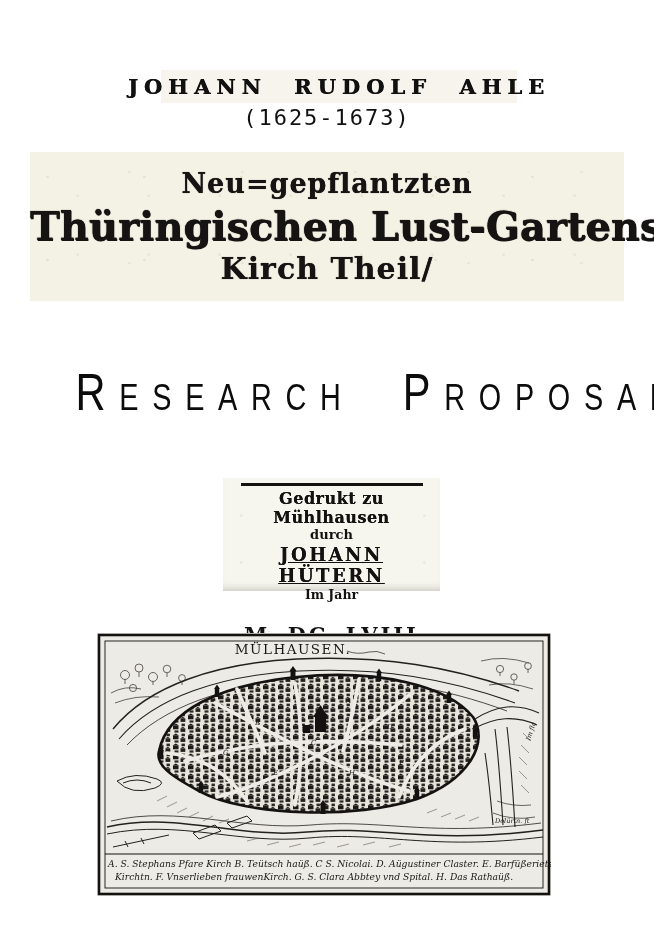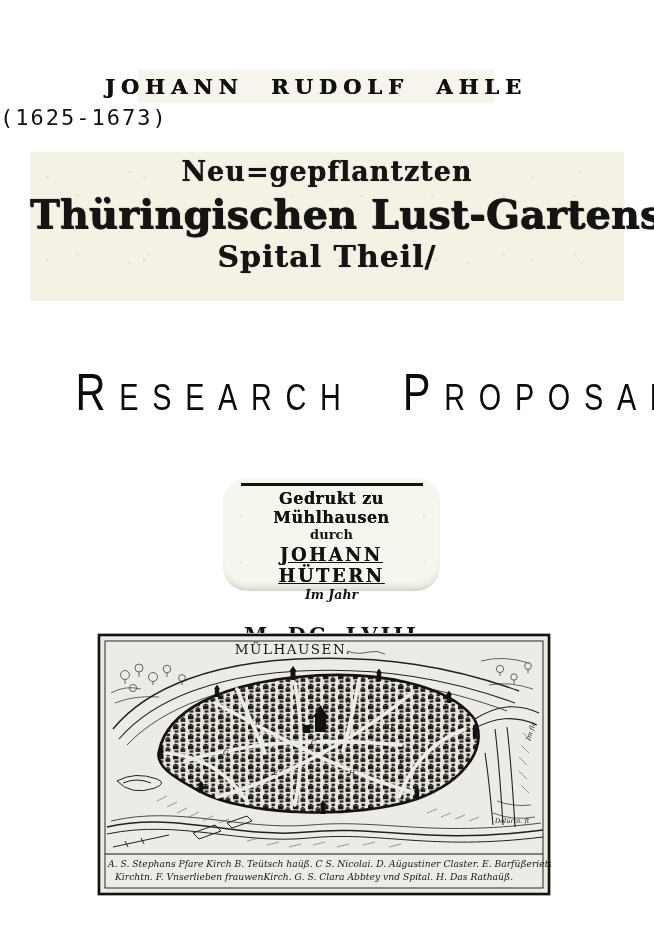--- a/index.html
+++ b/index.html
@@ -4,47 +4,47 @@
 <style>
   html,body{margin:0;padding:0;}
   body{
     width:654px;height:925px;background:#ffffff;position:relative;
     font-family:"Liberation Sans",sans-serif;color:#111;overflow:hidden;
   }
   .abs{position:absolute;}
 
   
   .name-strip{
-    top:70px;left:138px;width:356px;height:33px;
+    top:70px;left:161px;width:356px;height:33px;
     background:#f6f4ec;
     display:flex;align-items:center;justify-content:center;
     font-family:"DejaVu Serif",serif;font-weight:bold;
     font-size:21px;letter-spacing:6px;word-spacing:14px;
     white-space:nowrap;
     text-shadow:0.5px 0 0 #000;
   }
   .dates{
-    top:105px;left:0;width:654px;
+    top:105px;left:0;width:654px;text-align:center;
     font-family:"DejaVu Sans Mono",monospace;
     font-size:22px;letter-spacing:2px;
   }
 
   
   .fraktur{
     top:152px;left:30px;width:594px;height:149px;
     background:#f4f1e5;
     background-image:
       radial-gradient(circle at 18% 30%, rgba(170,130,40,.14) 0 1px, transparent 1.6px),
       radial-gradient(circle at 67% 74%, rgba(170,130,40,.12) 0 1px, transparent 1.6px),
       radial-gradient(circle at 88% 22%, rgba(120,120,120,.10) 0 1px, transparent 1.6px);
     background-size:97px 83px,71px 59px,113px 91px;
     text-align:center;
     font-family:"DejaVu Serif",serif;font-weight:bold;color:#161413;
   }
-  .fraktur .l1{padding-top:4px;font-size:27px;letter-spacing:1px;text-shadow:0 0 0.7px #161413;}
+  .fraktur .l1{padding-top:16px;font-size:27px;letter-spacing:1px;text-shadow:0 0 0.7px #161413;}
   .fraktur .l2{margin-top:3px;font-size:40px;letter-spacing:0px;white-space:nowrap;text-shadow:0 0 1px #161413,0.6px 0.6px 0 #161413;}
   .fraktur .l3{margin-top:2px;font-size:30px;letter-spacing:1px;text-shadow:0 0 0.7px #161413;}
 
   
   .proposal{
     top:362px;left:0;width:654px;text-align:center;margin:0;
     font-weight:normal;
   }
   .proposal .squeeze{
     display:inline-block;transform:scaleX(0.80);transform-origin:center;
@@ -56,45 +56,45 @@
   
   .imprint{
     top:478px;left:223px;width:217px;height:113px;
     background:#f7f6ee;
     background-image:
       radial-gradient(circle at 30% 80%, rgba(150,140,90,.14) 0 1px, transparent 1.6px),
       radial-gradient(circle at 75% 40%, rgba(150,140,90,.10) 0 1px, transparent 1.6px);
     background-size:61px 47px,83px 67px;
     box-shadow:inset 0 -8px 9px -7px rgba(80,80,80,.35);
     text-align:center;color:#141210;
-    font-family:"DejaVu Serif",serif;font-weight:bold;border-radius:24px;
+    font-family:"DejaVu Serif",serif;font-weight:bold;
   }
   .imprint .rule{width:182px;height:2.5px;background:#141210;margin:5px auto 3px auto;}
   .imprint .i1{font-size:16px;letter-spacing:0.5px;text-shadow:0 0 0.6px #141210;}
   .imprint .i2{font-size:13px;margin-top:0px;}
   .imprint .i3{font-size:18px;letter-spacing:2.5px;margin-top:2px;text-shadow:0 0 0.6px #141210;text-decoration:underline;}
-  .imprint .i4{font-size:12.5px;margin-top:1px;font-style:italic;}
+  .imprint .i4{font-size:12.5px;margin-top:1px;}
   .imprint .i5{font-size:21px;letter-spacing:3px;word-spacing:7px;margin-top:20px;}
 
   
   .map{top:633px;left:97px;width:454px;height:263px;}
   .map svg{display:block;}
   .map text{font-family:"DejaVu Serif",serif;fill:#181715;}
 </style>
 </head>
 <body>
 
 <div class="abs name-strip">JOHANN RUDOLF AHLE</div>
 
 <div class="abs dates">(1625-1673)</div>
 
 <figure class="abs fraktur" style="margin:0">
   <div class="l1">Neu=gepflantzten</div>
   <div class="l2">Thüringischen Lust-Gartens</div>
-  <div class="l3">Spital Theil/</div>
+  <div class="l3">Kirch Theil/</div>
 </figure>
 
 <h1 class="abs proposal">
   <span class="squeeze">Research Proposal</span>
 </h1>
 
 <figure class="abs imprint" style="margin:0">
   <div class="rule"></div>
   <div class="i1">Gedrukt zu Mühlhausen</div>
   <div class="i2">durch</div>

